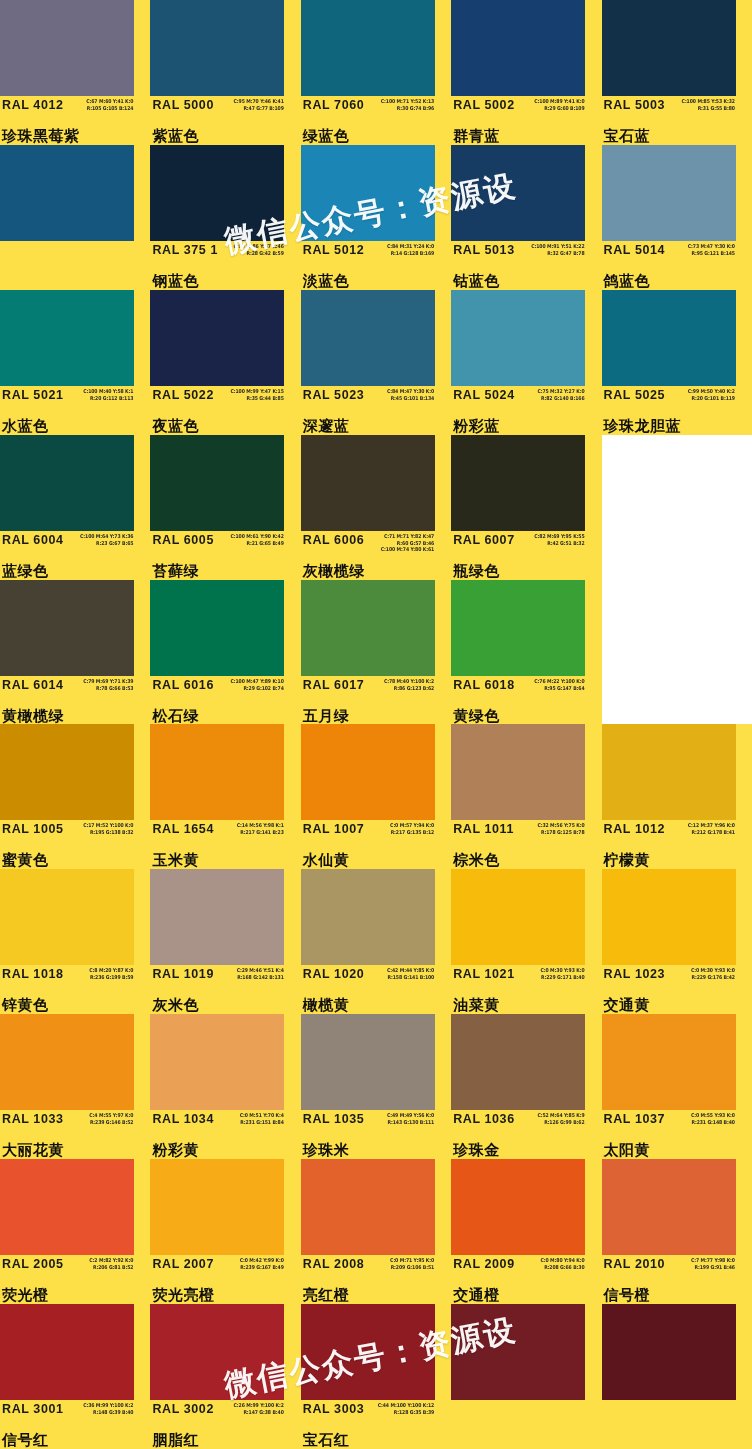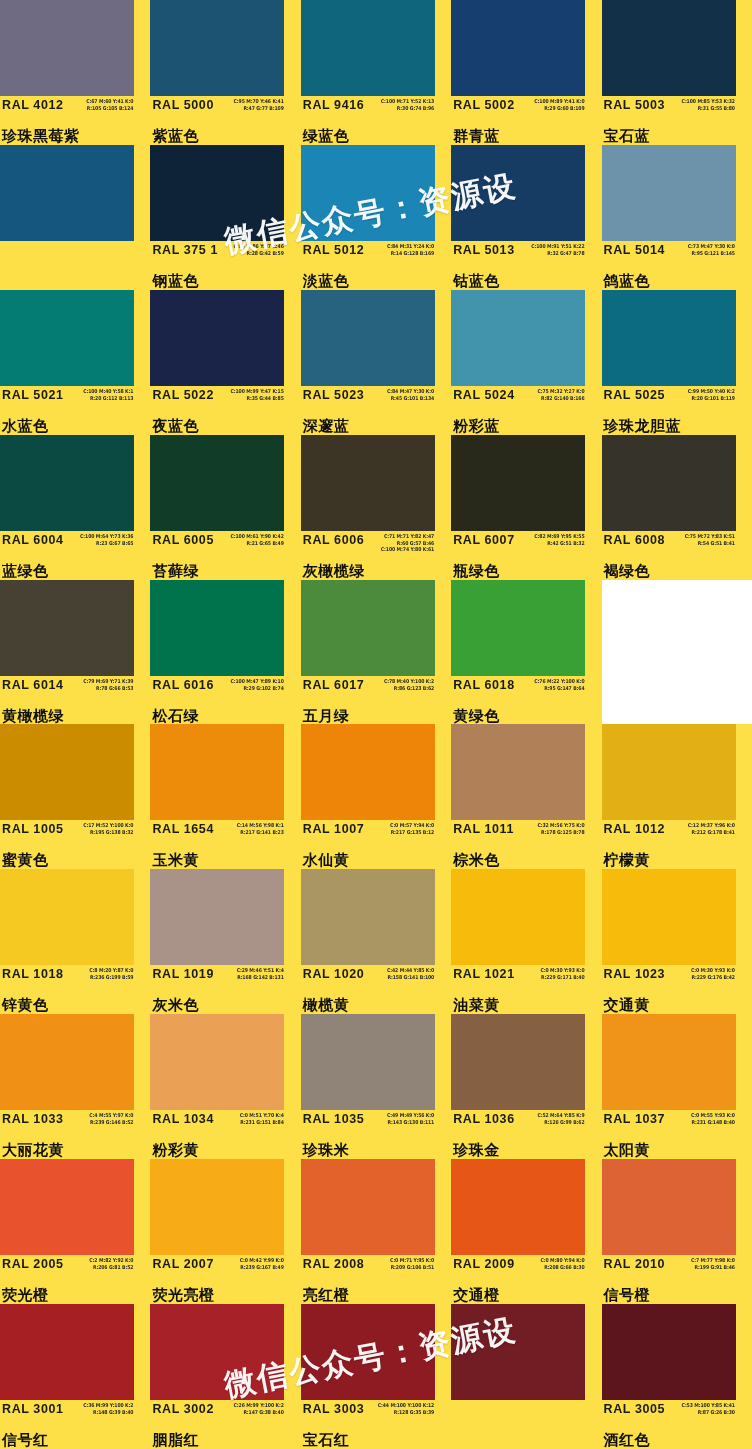--- a/index.html
+++ b/index.html
@@ -119,21 +119,21 @@
           <div class="ral-name">紫蓝色</div>
           <div class="codes">
             <div>C:95 M:70 Y:46 K:41</div>
             <div>R:47 G:77 B:109</div>
           </div>
         </div>
       </div>
       <div class="cell">
         <div class="swatch" style="background: rgb(14, 101, 124);"></div>
         <div class="info">
-          <div class="ral-code">RAL 9416</div>
+          <div class="ral-code">RAL 7060</div>
           <div class="ral-name">绿蓝色</div>
           <div class="codes">
             <div>C:100 M:71 Y:52 K:13</div>
             <div>R:30 G:74 B:96</div>
           </div>
         </div>
       </div>
       <div class="cell">
         <div class="swatch" style="background: rgb(22, 63, 112);"></div>
         <div class="info">
@@ -302,31 +302,20 @@
         <div class="swatch" style="background: rgb(40, 41, 27);"></div>
         <div class="info">
           <div class="ral-code">RAL 6007</div>
           <div class="ral-name">瓶绿色</div>
           <div class="codes">
             <div>C:82 M:69 Y:95 K:55</div>
             <div>R:42 G:51 B:32</div>
           </div>
         </div>
       </div>
-      <div class="cell">
-        <div class="swatch" style="background: rgb(54, 52, 42);"></div>
-        <div class="info">
-          <div class="ral-code">RAL 6008</div>
-          <div class="ral-name">褐绿色</div>
-          <div class="codes">
-            <div>C:75 M:72 Y:83 K:51</div>
-            <div>R:54 G:51 B:41</div>
-          </div>
-        </div>
-      </div>
     </div>
     <div class="row">
       <div class="cell">
         <div class="swatch" style="background: rgb(71, 65, 52);"></div>
         <div class="info">
           <div class="ral-code">RAL 6014</div>
           <div class="ral-name">黄橄榄绿</div>
           <div class="codes">
             <div>C:79 M:69 Y:71 K:39</div>
             <div>R:78 G:66 B:53</div>
@@ -627,25 +616,17 @@
             <div>C:44 M:100 Y:100 K:12</div>
             <div>R:128 G:35 B:39</div>
           </div>
         </div>
       </div>
       <div class="cell">
         <div class="swatch" style="background: rgb(114, 28, 36);"></div>
       </div>
       <div class="cell">
         <div class="swatch" style="background: rgb(92, 21, 28);"></div>
-        <div class="info">
-          <div class="ral-code">RAL 3005</div>
-          <div class="ral-name">酒红色</div>
-          <div class="codes">
-            <div>C:53 M:100 Y:85 K:41</div>
-            <div>R:87 G:26 B:30</div>
-          </div>
-        </div>
       </div>
     </div>
     <div class="watermark" id="wm-top">微信公众号：资源设</div>
     <div class="watermark" id="wm-bottom">微信公众号：资源设</div>
   </div>
 
 </body></html>

